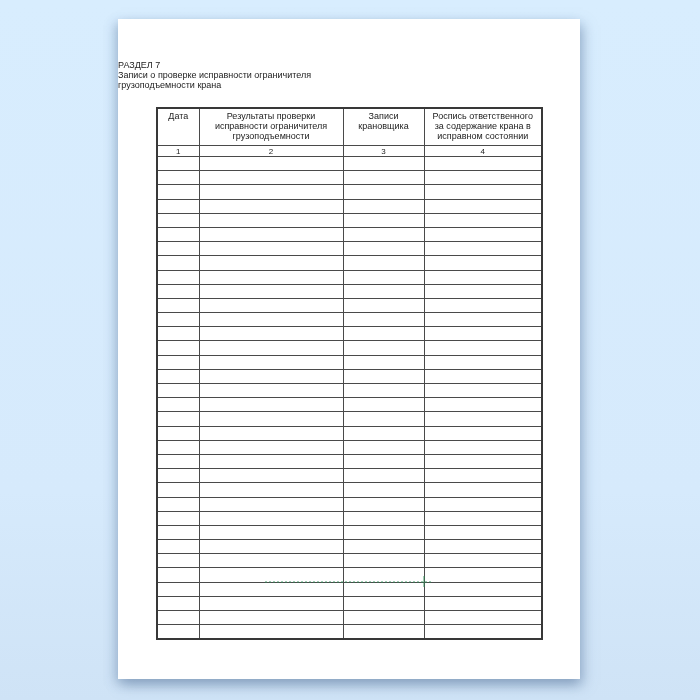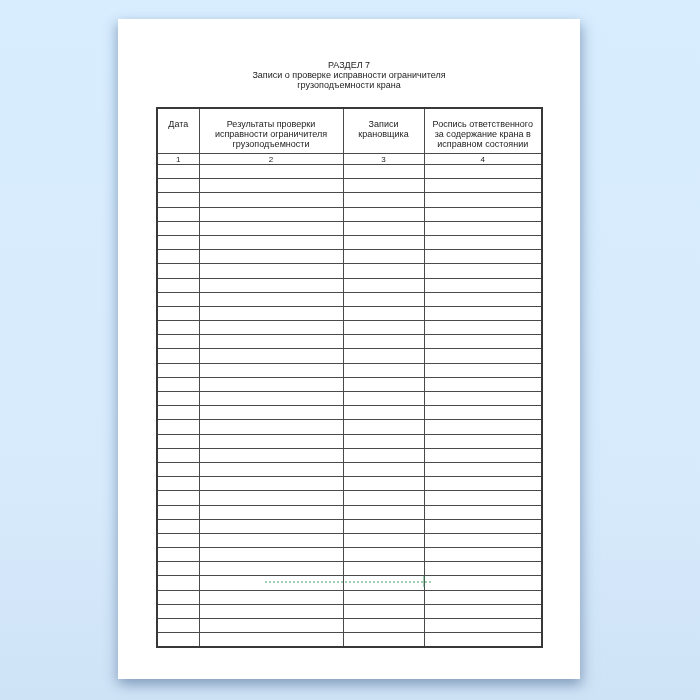--- a/index.html
+++ b/index.html
@@ -24,21 +24,21 @@
     height: 660px;
     background: #ffffff;
     box-shadow: 3px 6px 12px rgba(100, 130, 165, 0.55),
                 -4px 4px 10px rgba(100, 130, 165, 0.30);
   }
   .doc-title {
     position: absolute;
     left: 0;
     top: 41px;
     width: 100%;
-    text-align: center;
+    text-align: left;
     font-size: 9px;
     line-height: 10px;
     color: #1c1c1c;
     white-space: pre-line;
   }
   table.records {
     position: absolute;
     left: 38px;
     top: 88px;
     width: 385px;
@@ -52,21 +52,21 @@
     padding: 0;
     margin: 0;
     color: #1c1c1c;
     overflow: hidden;
   }
   table.records th {
     font-weight: normal;
     font-size: 9px;
     line-height: 10px;
     vertical-align: top;
-    padding-top: 10px;
+    padding-top: 2px;
     height: 34px;
     white-space: pre-line;
     margin-left: 12px;
   }
   tr.number-row td {
     height: 10px;
     font-size: 8px;
     line-height: 9px;
     text-align: center;
     vertical-align: middle;

